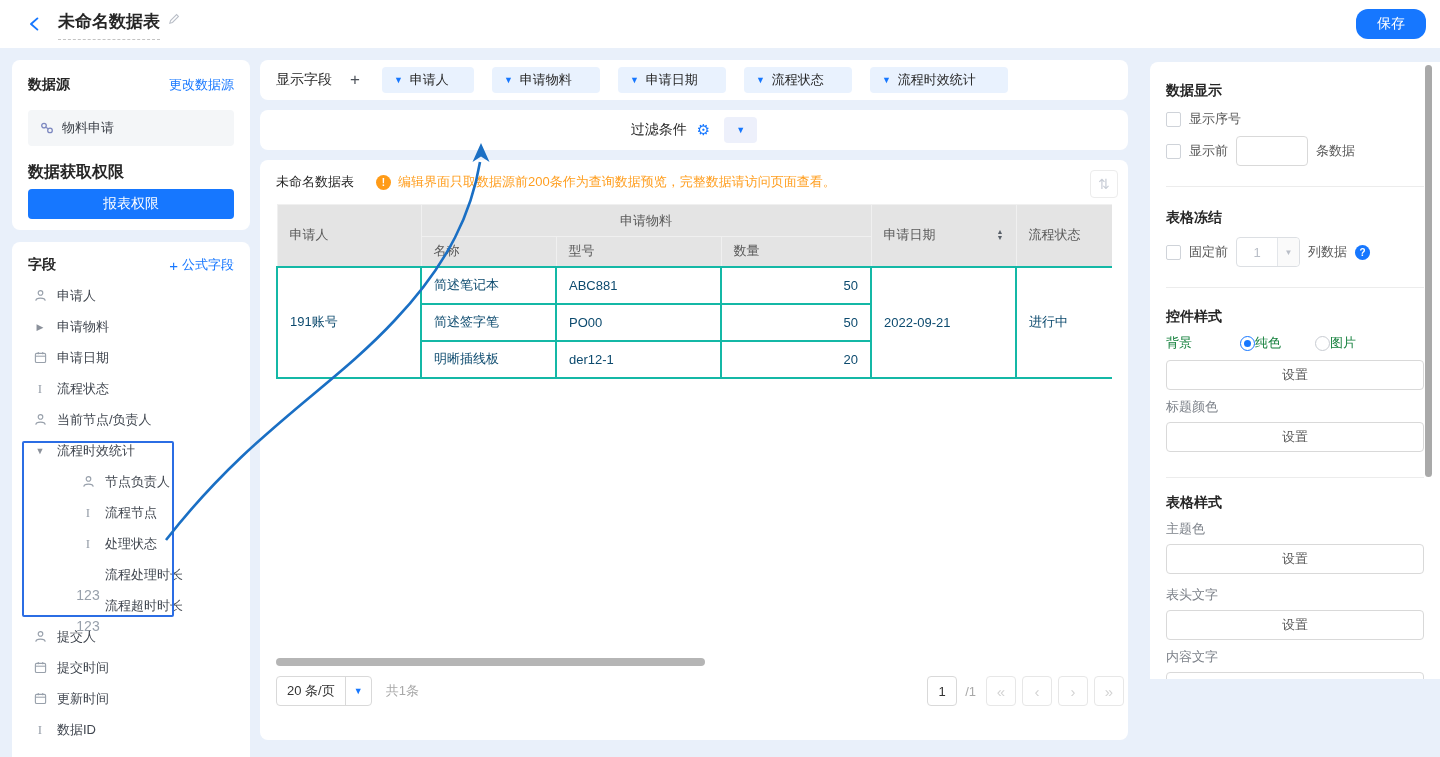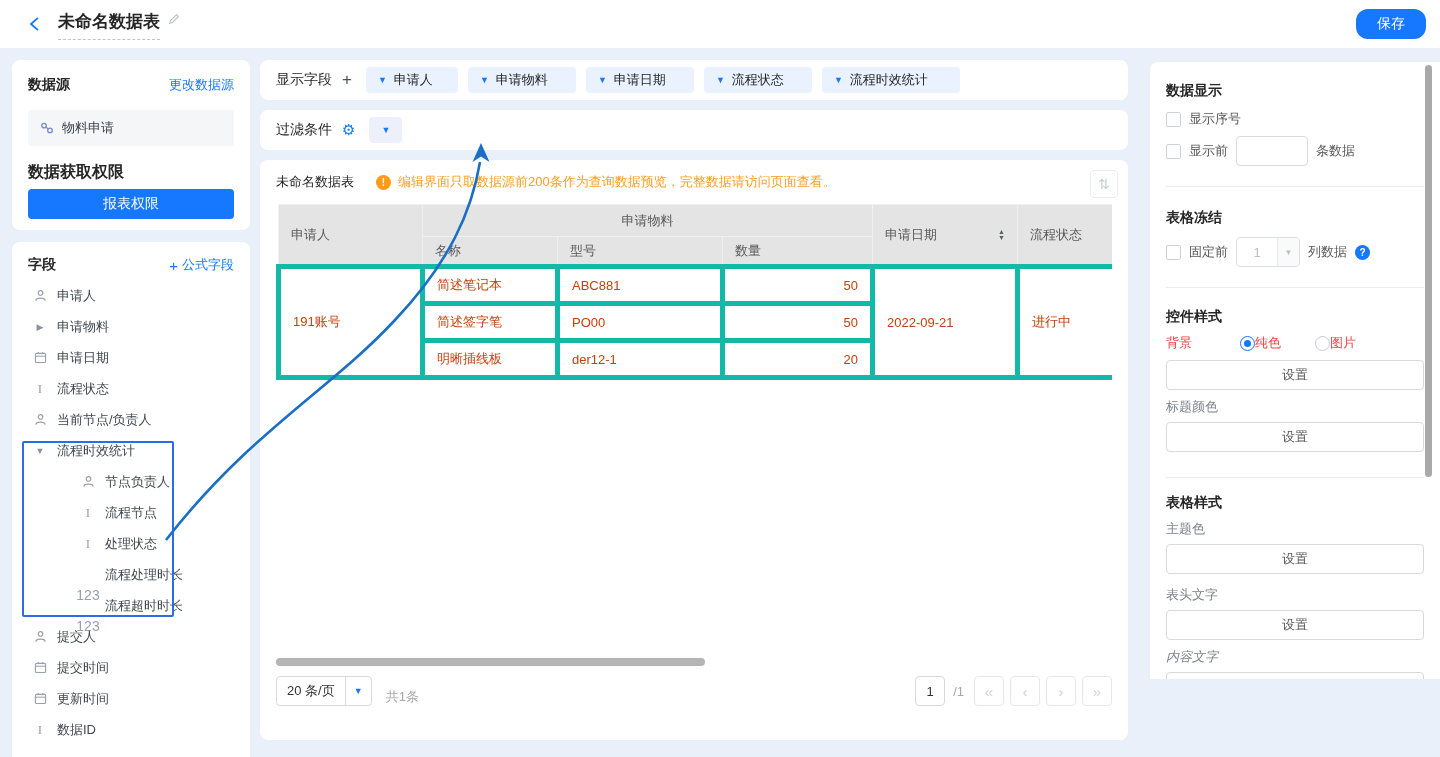--- a/index.html
+++ b/index.html
@@ -33,22 +33,22 @@
   .frow{height:31px;display:flex;align-items:center;gap:9px;padding-left:20px;font-size:13px;color:#40464f;cursor:pointer;}
   .frow.indent{padding-left:68px;}
   .ficon{width:16px;display:flex;align-items:center;justify-content:center;flex:none;color:#98a0ab;}
   .caret-g{font-size:9px;color:#8b919b;}
   .txt-ic{font-family:"Liberation Serif","DejaVu Serif",serif;font-size:13px;color:#98a0ab;}
   .num-ic{font-size:14px;color:#98a0ab;letter-spacing:0;margin-top:40px;}
   .group-outline{position:absolute;left:10px;top:161px;width:152px;height:176px;border:2px solid #2b6de4;border-radius:2px;pointer-events:none;}
 
   
   .mcard{position:absolute;left:260px;width:868px;background:#fff;border-radius:8px;}
-  .mcardA{top:60px;height:40px;display:flex;align-items:center;padding:0 16px;gap:10px;}
-  .mcardB{top:110px;height:40px;display:flex;align-items:center;padding:0 16px;gap:10px;}
+  .mcardA{top:60px;height:40px;display:flex;align-items:center;padding:0 16px;gap:18px;}
+  .mcardB{top:110px;height:40px;display:flex;align-items:center;padding:0 16px;gap:10px;justify-content:center;}
   .bar-label{font-size:14px;color:#262626;flex:none;}
   .plus-btn{font-size:17px;color:#4b5058;cursor:pointer;margin-right:4px;}
   .gear{color:#1677ff;font-size:15px;cursor:pointer;margin-right:4px;}
   .chip{display:inline-flex;align-items:center;gap:7px;height:26px;padding:0 12px;background:#e9f2fe;
         border-radius:4px;font-size:13px;color:#262626;cursor:pointer;white-space:nowrap;}
   .chip .cdn{color:#1677ff;font-size:9px;}
   .chip.filter{background:#edf0fb;}
   .chip.w1{width:92px}.chip.w2{width:108px}.chip.w3{width:108px}.chip.w4{width:108px}.chip.w5{width:138px}
 
   .mcardC{top:160px;height:580px;}
@@ -59,29 +59,29 @@
          display:flex;align-items:center;justify-content:center;flex:none;}
   .warn-text{font-size:13px;color:#ff9e1f;}
   .sortbox{position:absolute;right:10px;top:10px;width:28px;height:28px;border:1px solid #ececec;border-radius:4px;
            display:flex;align-items:center;justify-content:center;color:#c8cdd6;font-size:14px;cursor:pointer;background:#fff;}
 
   .twrap{position:absolute;left:16px;top:44px;width:836px;height:176px;overflow:hidden;}
   .ptable{border-collapse:collapse;table-layout:fixed;width:849px;font-size:13px;}
   .ptable th{background:#e4e4e4;color:#595959;font-weight:400;border:1px solid #f0f0f0;padding:0 12px;text-align:left;}
   .ptable thead tr:first-child th{height:32px;}
   .ptable thead tr:last-child th{height:30px;}
-  .ptable td{border:5px solid #14b8a6;padding:0 12px;color:#c2410c;height:37px;background:#fff;}
+  .ptable td{border:2px solid #14b8a6;padding:0 12px;color:#0c4a6e;height:37px;background:#fff;}
   .th-group{text-align:center !important;}
   .td-qty{text-align:right;}
   .th-date-inner{display:flex;align-items:center;justify-content:space-between;}
   .sorters{display:flex;flex-direction:column;line-height:6px;font-size:7px;color:#596069;}
 
   .hscroll-thumb{position:absolute;left:16px;top:498px;width:429px;height:8px;border-radius:4px;background:#b5b5b5;cursor:grab;}
 
-  .pager{position:absolute;left:16px;right:16px;top:516px;height:30px;display:flex;align-items:flex-end;}
+  .pager{position:absolute;left:16px;right:4px;top:516px;height:30px;display:flex;align-items:center;}
   .size-select{display:flex;height:30px;border:1px solid #d9d9d9;border-radius:4px;background:#fff;align-items:center;cursor:pointer;}
   .size-text{padding:0 10px;font-size:13px;color:#333;}
   .size-arrow{width:26px;align-self:stretch;border-left:1px solid #d9d9d9;display:flex;align-items:center;justify-content:center;color:#1677ff;font-size:9px;}
   .total{color:#a8a8a8;font-size:13px;margin-left:14px;}
   .pager-right{margin-left:auto;display:flex;align-items:center;}
   .page-box{width:30px;height:30px;border:1px solid #d9d9d9;border-radius:4px;display:flex;align-items:center;justify-content:center;font-size:13px;color:#333;background:#fff;}
   .page-of{color:#a8a8a8;font-size:13px;margin:0 10px 0 8px;}
   .pgbtns{display:flex;gap:6px;}
   .pgbtn{width:30px;height:30px;border:1px solid #e7e7e7;border-radius:4px;background:#fff;display:flex;
          align-items:center;justify-content:center;color:#d3d3d3;font-size:15px;cursor:default;}
@@ -411,42 +411,42 @@
       <div class="mini-select">
         <span class="mini-val">1</span>
         <span class="mini-arrow">▼</span>
       </div>
       <span>列数据</span>
       <span class="qmark">?</span>
     </div>
     <div class="rdiv"></div>
 
     <div class="rtitle" style="">控件样式</div>
-    <div class="rrow" style="margin-top:8px;color:#ef4444;">
+    <div class="rrow" style="margin-top:8px;color:#15803d;">
       <span class="bg-label">背景</span>
       <span class="radio-item">
         <span class="radio on"></span>
         <span>纯色</span>
       </span>
       <span class="radio-item">
         <span class="radio"></span>
         <span>图片</span>
       </span>
     </div>
     <div class="setbtn">设置</div>
     <div class="rlabel" style="margin-top:8px;">标题颜色</div>
     <div class="setbtn" style="margin-top:6px;">设置</div>
     <div class="rdiv" style="margin-top:25px;"></div>
 
     <div class="rtitle" style="margin-top:14px;">表格样式</div>
     <div class="rlabel" style="margin-top:8px;">主题色</div>
     <div class="setbtn" style="margin-top:6px;">设置</div>
     <div class="rlabel" style="margin-top:12px;">表头文字</div>
     <div class="setbtn" style="margin-top:6px;">设置</div>
-    <div class="rlabel" style="margin-top:8px;font-style:italic;">内容文字</div>
+    <div class="rlabel" style="margin-top:8px;">内容文字</div>
     <div class="setbtn" style="margin-top:6px;">设置</div>
     <div class="rlabel" style="margin-top:12px;">对齐方式</div>
     <div class="align-select">
       <span>▼</span>
     </div>
 
     <div class="rscroll"></div>
   </div>
 
   <svg class="annot" width="1440" height="757" viewBox="0 0 1440 757">

